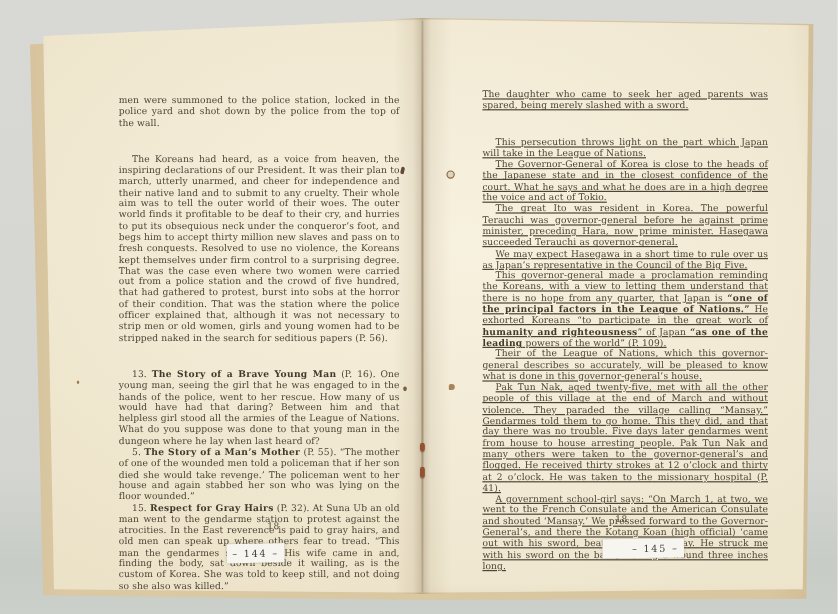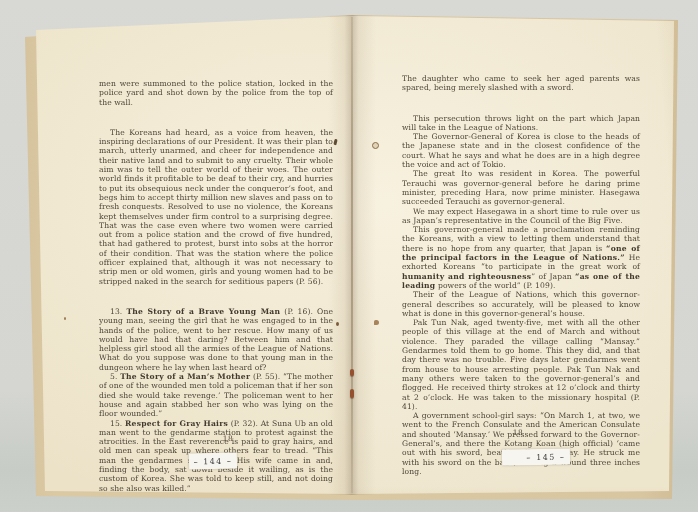--- a/index.html
+++ b/index.html
@@ -49,21 +49,21 @@
   .speck.b{left:372px;top:142px;width:5px;height:5px;border:1px solid #8a6b48;background:rgba(196,170,128,0.4);}
   .speck.c{left:336px;top:322px;width:3px;height:4px;background:#7a5c3a;}
   .speck.d{left:374px;top:320px;width:5px;height:5px;background:#a7845b;border-radius:2px 3px 3px 1px;}
   .speck.e{left:64px;top:317px;width:2px;height:3px;background:#9a7a50;}
   .textblock{
     position:absolute;color:#4e4537;text-align:justify;
     font-size:7.6px;line-height:9.3px;letter-spacing:0.1px;
     hyphens:auto;-webkit-hyphens:auto;
   }
   .textblock.left{left:99px;top:79px;width:234px;}
-  .textblock.right{left:402px;top:74px;width:238px;}
+  .textblock.right{left:402px;top:74px;width:238px;text-decoration:underline;}
   .para{margin:0;text-align:justify;}
   .para.indent{text-indent:11px;}
   .para.gap{margin-top:21px;}
   .para .b{font-weight:700;color:#42392d;letter-spacing:0.25px;}
   .folio{
     position:absolute;font-size:7.5px;color:#55493c;letter-spacing:0.5px;
     width:40px;text-align:center;
   }
   .folio.left{left:208px;top:434px;}
   .folio.right{left:498px;top:428px;}
@@ -101,21 +101,21 @@
     <p class="para indent gap"><span>The Koreans had heard, as a voice from heaven, the inspiring declarations of our President.  It was their plan to march, utterly unarmed, and cheer for independence and their native land and to submit to any cruelty.  Their whole aim was to tell the outer world of their woes.  The outer world finds it profitable to be deaf to their cry, and hurries to put its obsequious neck under the conqueror’s foot, and begs him to accept thirty million new slaves and pass on to fresh conquests.  Resolved to use no violence, the Koreans kept themselves under firm control to a surprising degree.  That was the case even where two women were carried out from a police station and the crowd of five hundred, that had gathered to protest, burst into sobs at the horror of their condition.  That was the station where the police officer explained that, although it was not necessary to strip men or old women, girls and young women had to be stripped naked in the search for seditious papers (P. 56).</span></p>
     <p class="para indent gap"><span>13.  </span><span class="b">The Story of a Brave Young Man</span><span> (P. 16).  One young man, seeing the girl that he was engaged to in the hands of the police, went to her rescue.  How many of us would have had that daring?  Between him and that helpless girl stood all the armies of the League of Nations.  What do you suppose was done to that young man in the dungeon where he lay when last heard of?</span></p>
     <p class="para indent"><span>5.  </span><span class="b">The Story of a Man’s Mother</span><span> (P. 55).  “The mother of one of the wounded men told a policeman that if her son died she would take revenge.’  The policeman went to her house and again stabbed her son who was lying on the floor wounded.”</span></p>
     <p class="para indent"><span>15.  </span><span class="b">Respect for Gray Hairs</span><span> (P. 32).  At Suna Ub an old man went to the gendarme station to protest against the atrocities.  In the East reverence is paid to gray hairs, and old men can speak up where others fear to tread.  “This man the gendarmes shot dead.  His wife came in and, finding the body, sat down beside it wailing, as is the custom of Korea.  She was told to keep still, and not doing so she also was killed.”</span></p>
   </div>
 
 <div class="textblock right">
     <p class="para"><span>The daughter who came to seek her aged parents was spared, being merely slashed with a sword.</span></p>
     <p class="para indent gap"><span>This persecution throws light on the part which Japan will take in the League of Nations.</span></p>
     <p class="para indent"><span>The Governor-General of Korea is close to the heads of the Japanese state and in the closest confidence of the court.  What he says and what he does are in a high degree the voice and act of Tokio.</span></p>
-    <p class="para indent"><span>The great Ito was resident in Korea.  The powerful Terauchi was governor-general before he daring prime minister, preceding Hara, now prime minister.  Hasegawa succeeded Terauchi as governor-general.</span></p>
+    <p class="para indent"><span>The great Ito was resident in Korea.  The powerful Terauchi was governor-general before he against prime minister, preceding Hara, now prime minister.  Hasegawa succeeded Terauchi as governor-general.</span></p>
     <p class="para indent"><span>We may expect Hasegawa in a short time to rule over us as Japan’s representative in the Council of the Big Five.</span></p>
     <p class="para indent"><span>This governor-general made a proclamation reminding the Koreans, with a view to letting them understand that there is no hope from any quarter, that Japan is </span><span class="b">“one of the principal factors in the League of Nations.”</span><span>  He exhorted Koreans “to participate in the great work of </span><span class="b">humanity and righteousness</span><span>” of Japan </span><span class="b">“as one of the leading</span><span> powers of the world” (P. 109).</span></p>
     <p class="para indent"><span>Their of the League of Nations, which this governor-general describes so accurately, will be pleased to know what is done in this governor-general’s house.</span></p>
     <p class="para indent"><span>Pak Tun Nak, aged twenty-five, met with all the other people of this village at the end of March and without violence.  They paraded the village calling “Mansay.”  Gendarmes told them to go home.  This they did, and that day there was no trouble.  Five days later gendarmes went from house to house arresting people.  Pak Tun Nak and many others were taken to the governor-general’s and flogged.  He received thirty strokes at 12 o’clock and thirty at 2 o’clock.  He was taken to the missionary hospital (P. 41).</span></p>
     <p class="para indent"><span>A government school-girl says:  “On March 1, at two, we went to the French Consulate and the American Consulate and shouted ‘Mansay.’  We pressed forward to the Governor-General’s, and there the Kotang Koan (high official) ‘came out with his sword, beating all in his way.  He struck me with his sword on the back, making a wound three inches long.</span></p>
   </div>
 
 <div class="folio left">18</div>
 <div class="folio right">18</div>
 

